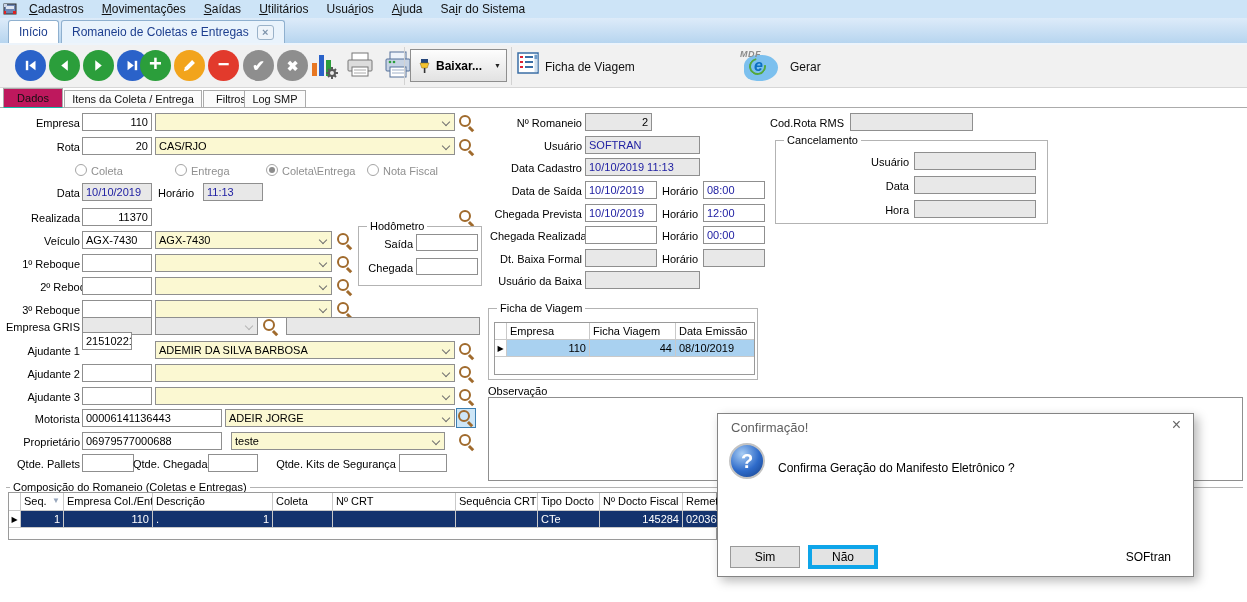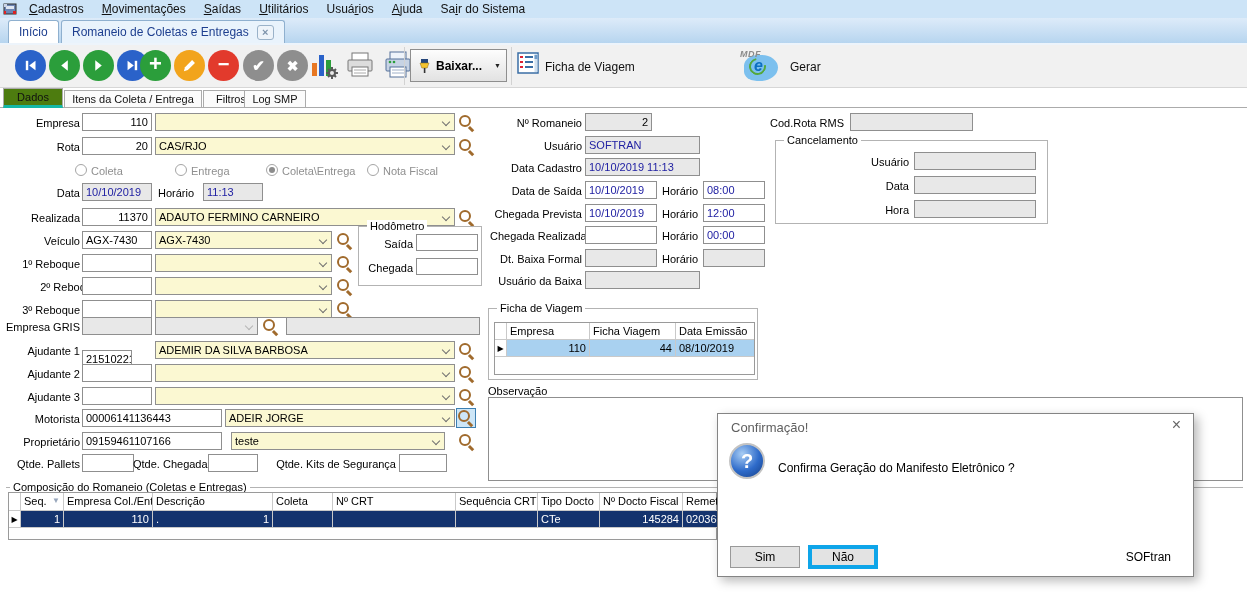--- a/index.html
+++ b/index.html
@@ -38,21 +38,21 @@
   .mdfe{position:absolute;left:740px;top:4px;width:44px;height:34px}
   .mdfe .blob{position:absolute;left:4px;top:6px;width:34px;height:26px;background:#7cc0ee;border-radius:46% 54% 58% 42%}
   .mdfe .mdf{position:absolute;left:0;top:0;font-size:9px;font-weight:bold;font-style:italic;color:#8a8a8a;letter-spacing:.5px}
   .mdfe .ering{position:absolute;left:9px;top:9px;width:17px;height:17px;border-radius:50%;
                border:2px solid #55a83e;border-top-color:transparent;transform:rotate(35deg);box-sizing:border-box}
   .mdfe .e{position:absolute;left:14px;top:8px;font-size:16px;font-weight:bold;font-style:italic;color:#0d6fc0}
   
   .subtabline{position:absolute;left:0;top:107px;width:1247px;height:1px;background:#ababab}
   .stab{position:absolute;box-sizing:border-box;border:1px solid #ababab;background:#fbfbfb;font-size:11px;
         display:flex;align-items:center;justify-content:center;color:#111}
-  .stab.active{background:#4d7c0f;z-index:2;border-bottom:3px solid #14b8a6}
+  .stab.active{background:#be185d;z-index:2;border-bottom:1px solid #14b8a6}
   
   .lbl{position:absolute;font-size:11px;color:#000;white-space:nowrap}
   .tar{text-align:right}
   .fld{position:absolute;box-sizing:border-box;height:18px;border:1px solid #8f8f8f;background:#fff;font-size:11px;
        line-height:15px;padding:1px 3px 0 3px;overflow:hidden;white-space:nowrap}
   .yel{background:#fbf8d2}
   .ro{background:#e8e8e8}
   .navy{color:#2121a3}
   .combo{padding-right:24px}
   .chev{position:absolute;right:5px;top:5px;width:5px;height:5px;border-right:1px solid #707070;border-bottom:1px solid #707070;transform:rotate(45deg)}
@@ -268,21 +268,20 @@
   <span class="radio" style="left:367px;top:164px"></span>
   <span class="rlbl" style="left:383px;top:165px">Nota Fiscal</span>
 
   <div class="lbl tar" style="left:2px;top:187px;width:78px">Data</div>
   <div class="fld ro navy" style="left:82px;top:183px;width:70px">10/10/2019</div>
   <div class="lbl" style="left:158px;top:187px">Horário</div>
   <div class="fld ro navy" style="left:203px;top:183px;width:60px">11:13</div>
 
   <div class="lbl tar" style="left:2px;top:212px;width:78px">Realizada</div>
   <div class="fld tar" style="left:82px;top:208px;width:70px">11370</div>
-  <div class="fld yel combo" style="left:155px;top:208px;width:300px"><span>ADAUTO FERMINO CARNEIRO</span><span class="chev"></span></div>
   <span class="mag" style="left:458px;top:209px"></span>
 
   <div class="lbl tar" style="left:2px;top:235px;width:78px">Veículo</div>
   <div class="fld" style="left:82px;top:231px;width:70px">AGX-7430</div>
   <div class="fld yel combo" style="left:155px;top:231px;width:177px"><span>AGX-7430</span><span class="chev"></span></div>
   <span class="mag" style="left:336px;top:232px"></span>
 
   <div class="grp" style="left:358px;top:226px;width:124px;height:60px">
     <span class="gtitle">Hodômetro</span>
     <div class="lbl tar" style="left:2px;top:11px;width:52px">Saída</div>
@@ -314,21 +313,21 @@
 
   <div class="lbl tar" style="left:2px;top:321px;width:78px">Empresa GRIS</div>
   <div class="fld ro" style="left:82px;top:317px;width:70px"></div>
   <div class="fld ro combo" style="left:155px;top:317px;width:103px">
       <span class="chev dis"></span>
     </div>
   <span class="mag" style="left:262px;top:318px"></span>
   <div class="fld ro" style="left:286px;top:317px;width:194px"></div>
 
   <div class="lbl tar" style="left:2px;top:345px;width:78px">Ajudante 1</div>
-  <div class="fld tar" style="left:82px;top:350px;width:50px">21510221</div>
+  <div class="fld tar" style="left:82px;top:332px;width:50px">21510221</div>
   <div class="fld yel combo" style="left:155px;top:341px;width:300px"><span>ADEMIR DA SILVA BARBOSA</span><span class="chev"></span></div>
   <span class="mag" style="left:458px;top:342px"></span>
 
   <div class="lbl tar" style="left:2px;top:368px;width:78px">Ajudante 2</div>
   <div class="fld" style="left:82px;top:364px;width:70px"></div>
   <div class="fld yel combo" style="left:155px;top:364px;width:300px">
       <span class="chev"></span>
     </div>
   <span class="mag" style="left:458px;top:365px"></span>
 
@@ -340,21 +339,21 @@
   <span class="mag" style="left:458px;top:388px"></span>
 
   <div class="lbl tar" style="left:2px;top:413px;width:78px">Motorista</div>
   <div class="fld" style="left:82px;top:409px;width:140px">00006141136443</div>
   <div class="fld yel combo" style="left:225px;top:409px;width:230px"><span>ADEIR JORGE</span><span class="chev"></span></div>
   <span class="magbox" style="left:456px;top:408px">
       <span class="mag" style="left:0px;top:0px"></span>
     </span>
 
   <div class="lbl tar" style="left:2px;top:436px;width:78px">Proprietário</div>
-  <div class="fld" style="left:82px;top:432px;width:140px">09159461107166</div>
+  <div class="fld" style="left:82px;top:432px;width:140px">06979577000688</div>
   <div class="fld yel combo" style="left:231px;top:432px;width:214px"><span>teste</span><span class="chev"></span></div>
   <span class="mag" style="left:458px;top:433px"></span>
 
   <div class="lbl tar" style="left:2px;top:458px;width:78px">Qtde. Pallets</div>
   <div class="fld" style="left:82px;top:454px;width:52px"></div>
   <div class="lbl tar" style="left:133px;top:458px;width:72px">Qtde. Chegada</div>
   <div class="fld" style="left:208px;top:454px;width:50px"></div>
   <div class="lbl tar" style="left:270px;top:458px;width:126px">Qtde. Kits de Segurança</div>
   <div class="fld" style="left:399px;top:454px;width:48px"></div>
 

